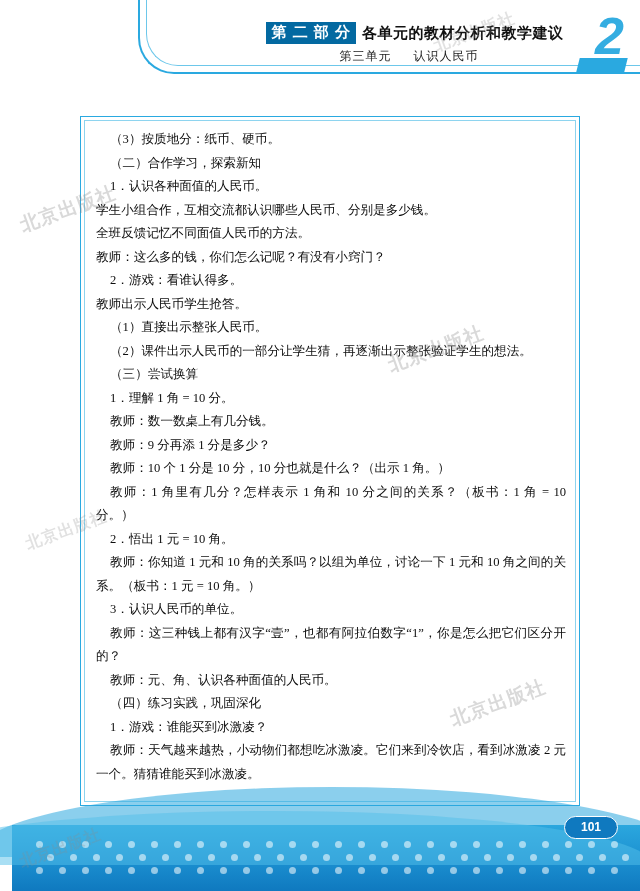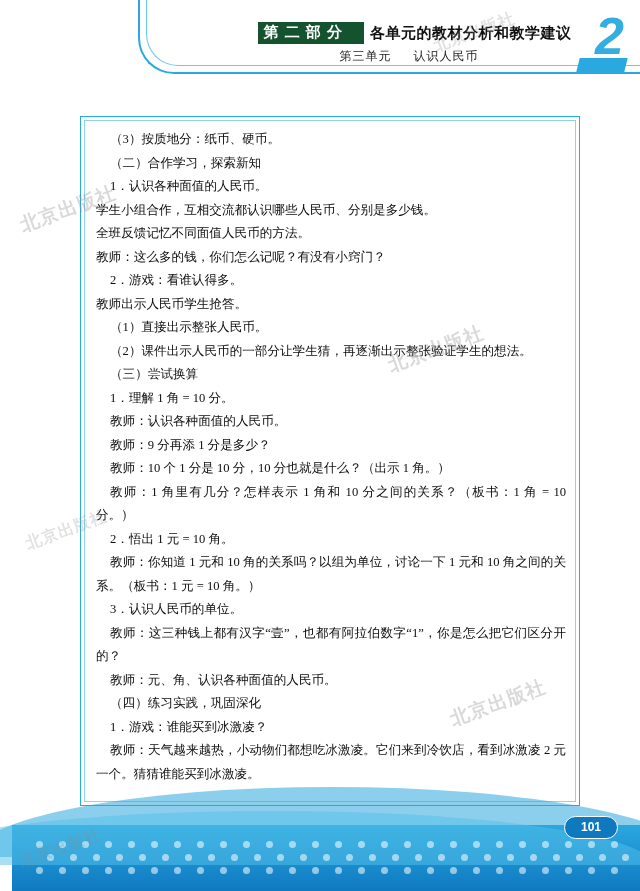--- a/index.html
+++ b/index.html
@@ -42,27 +42,27 @@
   }
   .hdr-title-row {
     position: absolute;
     left: 250px; top: 22px;
     width: 330px;
     text-align: center;
     white-space: nowrap;
   }
   .hdr-part {
     display: inline-block;
-    background: #14532d;
+    background: #0369a1;
     color: #ffffff;
     font-family: "Liberation Sans", sans-serif;
     font-weight: bold;
     font-size: 15px;
     letter-spacing: 1px;
-    padding: 1px 21px 2px 5px;
+    padding: 1px 5px 2px 5px;
     vertical-align: middle;
   }
   .hdr-maintitle {
     display: inline-block;
     color: #111111;
     font-weight: bold;
     font-size: 15px;
     letter-spacing: 0.5px;
     vertical-align: middle;
     margin-left: 6px;
@@ -236,21 +236,21 @@
       <p class="ind1">1．认识各种面值的人民币。</p>
       <p class="noind">学生小组合作，互相交流都认识哪些人民币、分别是多少钱。</p>
       <p class="noind">全班反馈记忆不同面值人民币的方法。</p>
       <p class="noind">教师：这么多的钱，你们怎么记呢？有没有小窍门？</p>
       <p class="ind1">2．游戏：看谁认得多。</p>
       <p class="noind">教师出示人民币学生抢答。</p>
       <p class="ind1">（1）直接出示整张人民币。</p>
       <p class="ind1">（2）课件出示人民币的一部分让学生猜，再逐渐出示整张验证学生的想法。</p>
       <p class="ind1">（三）尝试换算</p>
       <p class="ind1">1．理解 1 角 = 10 分。</p>
-      <p class="ind1">教师：认识各种面值的人民币。</p>
+      <p class="ind1">教师：数一数桌上有几分钱。</p>
       <p class="ind1">教师：9 分再添 1 分是多少？</p>
       <p class="ind1">教师：10 个 1 分是 10 分，10 分也就是什么？（出示 1 角。）</p>
       <p class="ind1">教师：1 角里有几分？怎样表示 1 角和 10 分之间的关系？（板书：1 角 = 10 分。）</p>
       <p class="ind1">2．悟出 1 元 = 10 角。</p>
       <p class="ind1">教师：你知道 1 元和 10 角的关系吗？以组为单位，讨论一下 1 元和 10 角之间的关系。（板书：1 元 = 10 角。）</p>
       <p class="ind1">3．认识人民币的单位。</p>
       <p class="ind1">教师：这三种钱上都有汉字“壹”，也都有阿拉伯数字“1”，你是怎么把它们区分开的？</p>
       <p class="ind1">教师：元、角、认识各种面值的人民币。</p>
       <p class="ind1">（四）练习实践，巩固深化</p>
       <p class="ind1">1．游戏：谁能买到冰激凌？</p>

